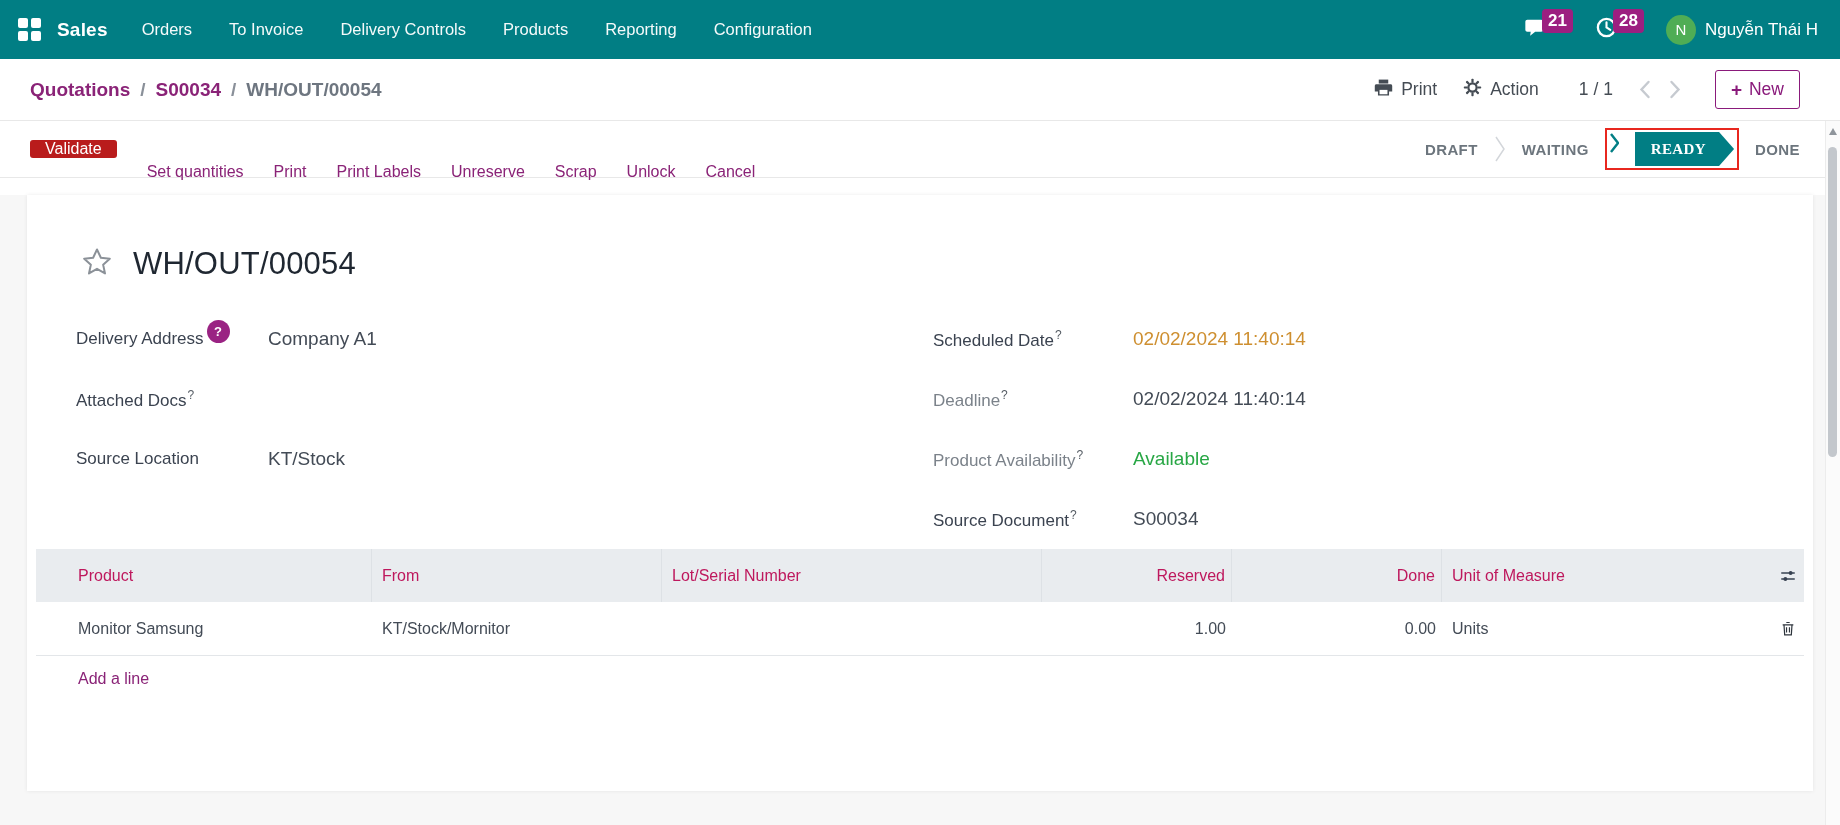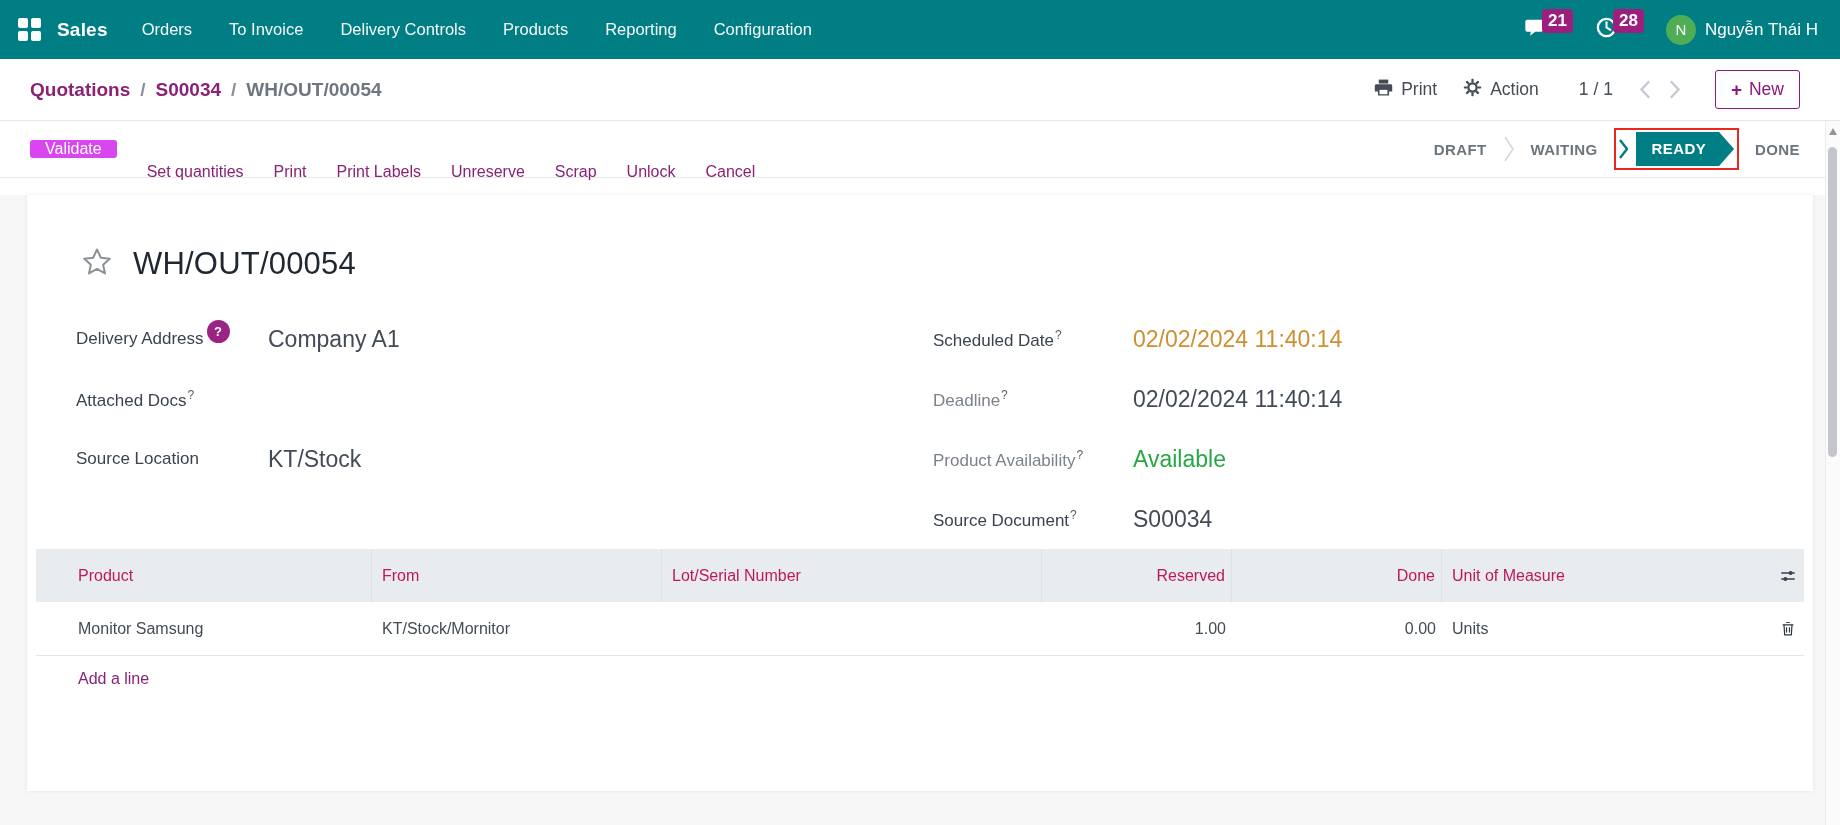--- a/index.html
+++ b/index.html
@@ -32,47 +32,47 @@
   .pager{font-size:17.5px;color:#454c54;margin-left:14px;}
   .pg-arrows{display:flex;align-items:center;gap:18px;margin-right:8px;}
   .pg-arrows span{cursor:pointer;display:flex;}
   .new-btn{border:1px solid #8a1a7b;border-radius:3px;background:#fff;color:#8a1a7b;font-size:17.5px;
            padding:8px 15px;display:flex;align-items:center;gap:7px;cursor:pointer;font-weight:400;}
   .new-btn .plus{font-weight:700;font-size:19px;line-height:14px;}
 
   
   .ctrl-bar{height:57px;background:#fff;border-bottom:1px solid #e8e8e8;display:flex;align-items:center;
             padding:0 40px 0 30px;box-sizing:border-box;}
-  .btn-primary{background:#d946ef;color:#fff;border:none;border-radius:3px;font-size:16px;
+  .btn-primary{background:#b91c1c;color:#fff;border:none;border-radius:3px;font-size:16px;
                font-family:inherit;padding:0 15px;cursor:pointer;}
   .flat-btns{display:flex;gap:30px;margin-left:30px;}
   .flat-btns span{color:#8a2377;font-size:16px;cursor:pointer;white-space:nowrap;margin-top:46px;}
   .stages{margin-left:auto;display:flex;align-items:center;gap:16px;}
   .stage{color:#6c757d;font-size:15px;font-weight:600;letter-spacing:.4px;cursor:pointer;}
   .stage-sep{display:flex;}
-  .ready-box{border:2px solid #e8271f;display:flex;align-items:center;gap:8px;padding:2px 3px;}
+  .ready-box{border:2px solid #e8271f;display:flex;gap:16px;padding:2px 3px;font-family:Liberation Serif, serif;}
   .ready-arrow{background:#017e84;color:#fff;font-size:15px;font-weight:700;letter-spacing:.4px;
                line-height:34px;padding:0 28px 0 16px;cursor:pointer;
                clip-path:polygon(0 0,calc(100% - 15px) 0,100% 50%,calc(100% - 15px) 100%,0 100%);}
 
   
   .content{height:647px;background:#f7f7f7;box-sizing:border-box;}
   .sheet{width:1786px;height:596px;margin:17px auto 0;background:#fff;box-shadow:0 0 4px rgba(0,0,0,.08);
          box-sizing:border-box;padding-top:40px;overflow:hidden;}
   .title-row{display:flex;align-items:center;gap:20px;padding-left:54px;height:58px;}
   .doc-title{font-size:31px;color:#1f2731;font-weight:500;letter-spacing:.2px;}
 
   .fields{display:flex;margin-top:16px;}
   .fcol-left{width:866px;box-sizing:border-box;padding-left:49px;}
   .fcol-right{flex:1;box-sizing:border-box;padding-left:40px;}
   .frow{height:60px;display:flex;align-items:center;}
   .flabel{width:192px;font-size:17px;color:#3b4350;flex-shrink:0;}
   .fcol-right .flabel{width:200px;}
   .flabel.muted{color:#7b828a;}
-  .fvalue{font-size:23px;color:#434b56;}
+  .fvalue{font-size:19px;color:#434b56;}
   .fvalue.warn{color:#ce8f30;}
   .fvalue.ok{color:#28a745;}
   .sup-q{font-size:12px;color:#555c64;vertical-align:super;margin-left:1px;}
   .help-bubble{display:inline-flex;align-items:center;justify-content:center;width:23px;height:23px;border-radius:50%;
                background:#9a2383;color:#fff;font-size:13px;font-weight:700;margin-left:3px;transform:translateY(-8px);cursor:pointer;}
 
   
   .tabs{margin-top:24px;display:flex;align-items:flex-end;padding-left:32px;border-bottom:1px solid #dee2e6;}
   .tab{font-size:16.5px;color:#8a2377;padding:12px 21px;cursor:pointer;white-space:nowrap;}
   .tab.active{color:#495057;background:#fff;border:1px solid #dee2e6;border-bottom:1px solid #fff;margin-bottom:-1px;}

